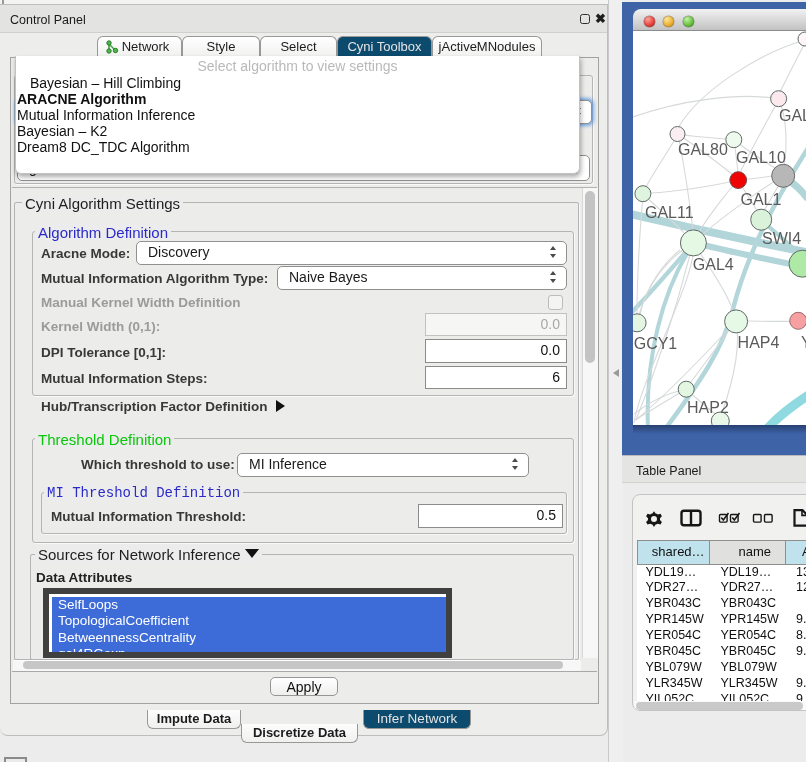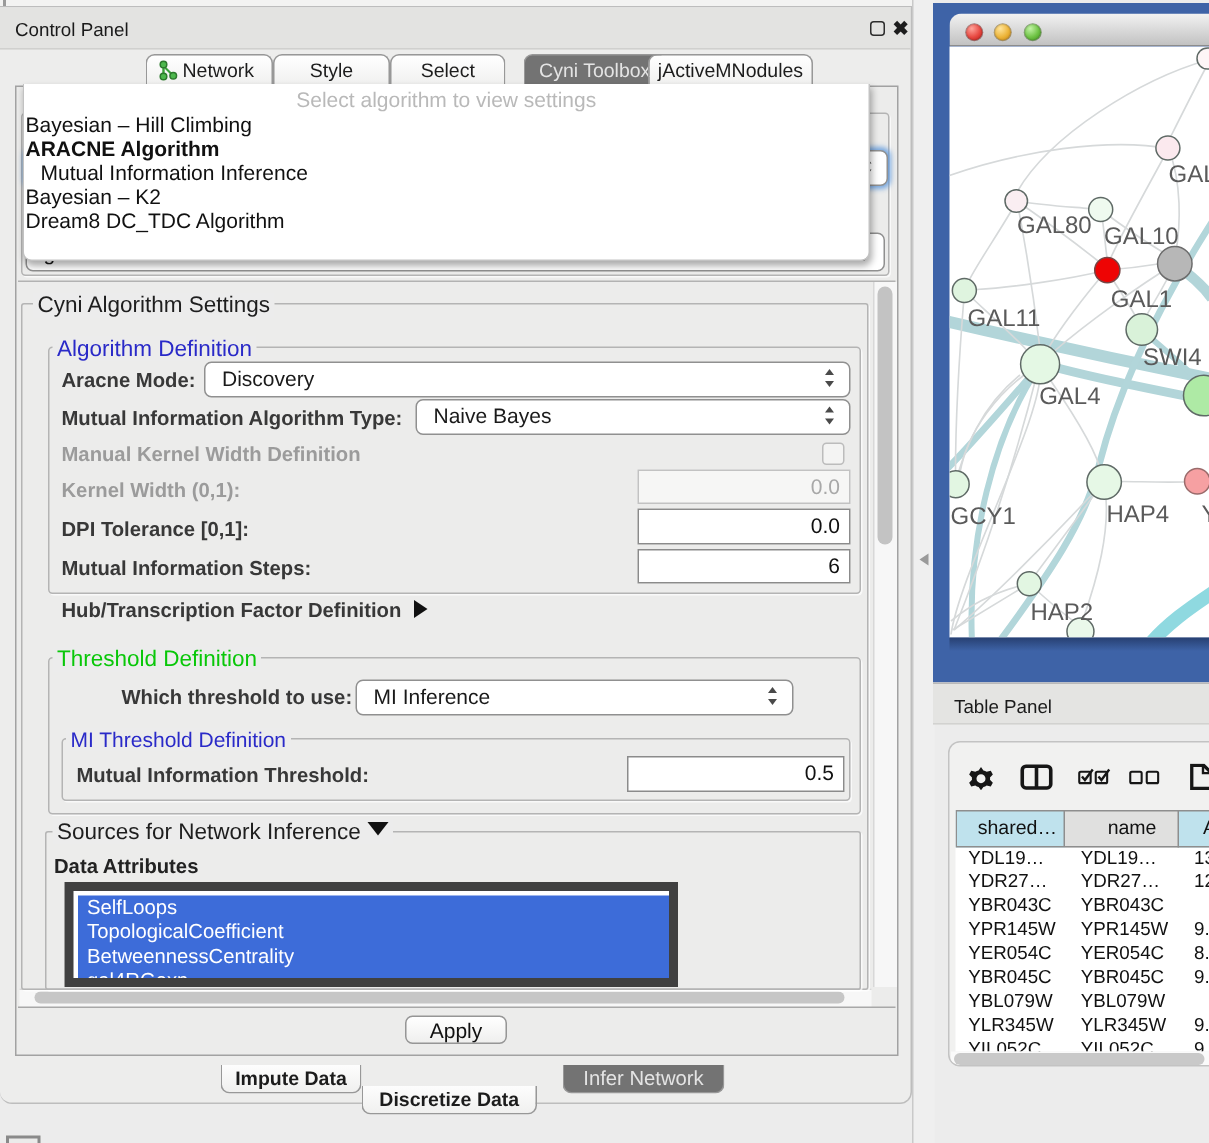--- a/index.html
+++ b/index.html
@@ -11,21 +11,21 @@
 .spin{position:absolute;right:8px;top:2px;width:9px;height:16px;}
 .spin:before{content:"";position:absolute;left:1px;top:2px;border-left:3.5px solid transparent;border-right:3.5px solid transparent;border-bottom:4.5px solid #4a4a4a;}
 .spin:after{content:"";position:absolute;left:1px;bottom:2px;border-left:3.5px solid transparent;border-right:3.5px solid transparent;border-top:4.5px solid #4a4a4a;}
 .field{position:absolute;background:#fff;border:1px solid #8b8b8b;font-size:14px;color:#111;text-align:center;}
 .field span{position:absolute;right:6px;top:2px;}
 .gbox{position:absolute;border:1px solid #b4b4b4;border-radius:3px;box-shadow:inset 0 0 0 0 #fff, 1px 1px 0 rgba(255,255,255,.7);}
 .gtitle{position:absolute;background:#ececec;font-size:15px;white-space:nowrap;padding:0 3px;}
 .tab{position:absolute;top:0;height:20px;background:linear-gradient(#ffffff,#f1f1f0);border:1px solid #989898;border-bottom:none;border-radius:6px 6px 0 0;font-size:13px;color:#1c1c1c;text-align:center;line-height:20px;box-sizing:border-box;}
 
 .btab{position:absolute;top:0;height:19px;background:linear-gradient(#fdfdfd,#f0f0ef);border:1px solid #989898;border-top:none;border-radius:0 0 6px 6px;font-size:13px;color:#1c1c1c;text-align:center;line-height:18px;box-sizing:border-box;}
-.tabsel{background:#737373;color:#e4e4e4;margin-left:12px;}
+.tabsel{background:#0c4a6e;color:#e4e4e4;}
 </style>
 </head>
 <body>
 
 <div class="abs" style="left:0;top:0;width:620px;height:4px;background:#f3f3f2;"></div>
 <div class="abs" style="left:2px;top:0;width:2px;height:5px;background:#9a9a9a;"></div>
 
 <div class="abs" id="cpwin" style="left:0px;top:4px;width:608px;height:732px;background:#ededec;border:1px solid #bdbdbd;border-left:none;border-radius:0 0 8px 8px;box-sizing:border-box;">
 
   <div class="abs" style="left:0;top:0;width:100%;height:27px;background:#e3e3e1;border-bottom:1px solid #d0d0ce;"></div>
@@ -112,21 +112,21 @@
     <div class="gbox" style="left:32px;top:433px;width:540px;height:103px;"></div>
     <div class="gtitle" style="left:35px;top:426px;color:#09c709;">Threshold Definition</div>
 
     <div class="lbl abs" style="left:81px;top:452px;">Which threshold to use:</div>
     <div class="combo" style="left:237px;top:448px;width:290px;height:22px;">
         <div class="ct">MI Inference</div>
         <div class="spin"></div>
       </div>
 
     <div class="gbox" style="left:41px;top:487px;width:524px;height:40px;"></div>
-    <div class="gtitle" style="left:44px;top:480px;color:#2a2ac8;font-size:14px;">MI Threshold Definition</div>
+    <div class="gtitle" style="left:44px;top:480px;color:#2a2ac8;font-size:14px;font-family:Liberation Mono, monospace;">MI Threshold Definition</div>
 
     <div class="lbl abs" style="left:51px;top:504px;">Mutual Information Threshold:</div>
     <div class="field" style="left:418px;top:499px;width:143px;height:22px;">
         <span>0.5</span>
       </div>
 
     <div class="gbox" style="left:30px;top:549px;width:542px;height:104px;border-radius:2px;"></div>
     <div class="gtitle" style="left:35px;top:541px;color:#1e1e1e;">Sources for Network Inference <span style="display:inline-block;vertical-align:2px;width:0;height:0;border-left:7px solid transparent;border-right:7px solid transparent;border-top:9px solid #111;"></span></div>
     <div class="lbl abs" style="left:36px;top:565px;color:#222;">Data Attributes</div>
 
@@ -138,23 +138,23 @@
 
   <div class="abs" style="left:270px;top:672px;width:68px;height:19px;background:linear-gradient(#ffffff,#efefee);border:1px solid #969696;border-radius:5px;font-size:14px;color:#111;text-align:center;line-height:18px;box-sizing:border-box;">Apply</div>
 
   <div class="btab" style="left:147px;top:705px;width:94px;font-weight:bold;">Impute Data</div>
   <div class="btab" style="left:241px;top:705px;width:117px;font-weight:bold;margin-top:14px;">Discretize Data</div>
   <div class="btab tabsel" style="left:363px;top:705px;width:108px;font-size:13.5px;">Infer Network</div>
 </div>
 
 <div id="popup" class="abs" style="left:15px;top:56px;width:565px;height:118px;background:#fff;border:1px solid #c2c2c2;border-top:none;border-radius:0 0 6px 6px;box-shadow:1px 3px 5px rgba(0,0,0,.33);font-size:14px;color:#111;box-sizing:border-box;">
   <div style="height:17px;text-align:center;color:#b9b9b9;padding-top:2px;">Select algorithm to view settings</div>
-  <div style="height:16px;padding-left:1px;">Bayesian – Hill Climbing</div>
+  <div style="height:16px;padding-left:14px;">Bayesian – Hill Climbing</div>
   <div style="height:16px;padding-left:1px;font-weight:bold;">ARACNE Algorithm</div>
-  <div style="height:16px;padding-left:11px;">Mutual Information Inference</div>
+  <div style="height:16px;padding-left:1px;">Mutual Information Inference</div>
   <div style="height:16px;padding-left:1px;">Bayesian – K2</div>
   <div style="height:16px;padding-left:1px;">Dream8 DC_TDC Algorithm</div>
 </div>
 
 <div class="abs" style="left:608px;top:0;width:14px;height:762px;background:#efefef;border-left:1px solid #c9c9c9;"></div>
 <div class="abs" style="left:613px;top:369px;width:0;height:0;border-top:4.5px solid transparent;border-bottom:4.5px solid transparent;border-right:6px solid #9a9a9a;"></div>
 
 <div id="netwin" class="abs" style="left:622px;top:2px;width:184px;height:453px;background:#3e63a7;">
 
   <div class="abs" style="left:11px;top:7px;width:173px;height:22px;background:linear-gradient(#f2f2f2,#c2c2c2);border-radius:8px 0 0 0;border-bottom:1px solid #8c8c8c;box-sizing:border-box;"></div>

